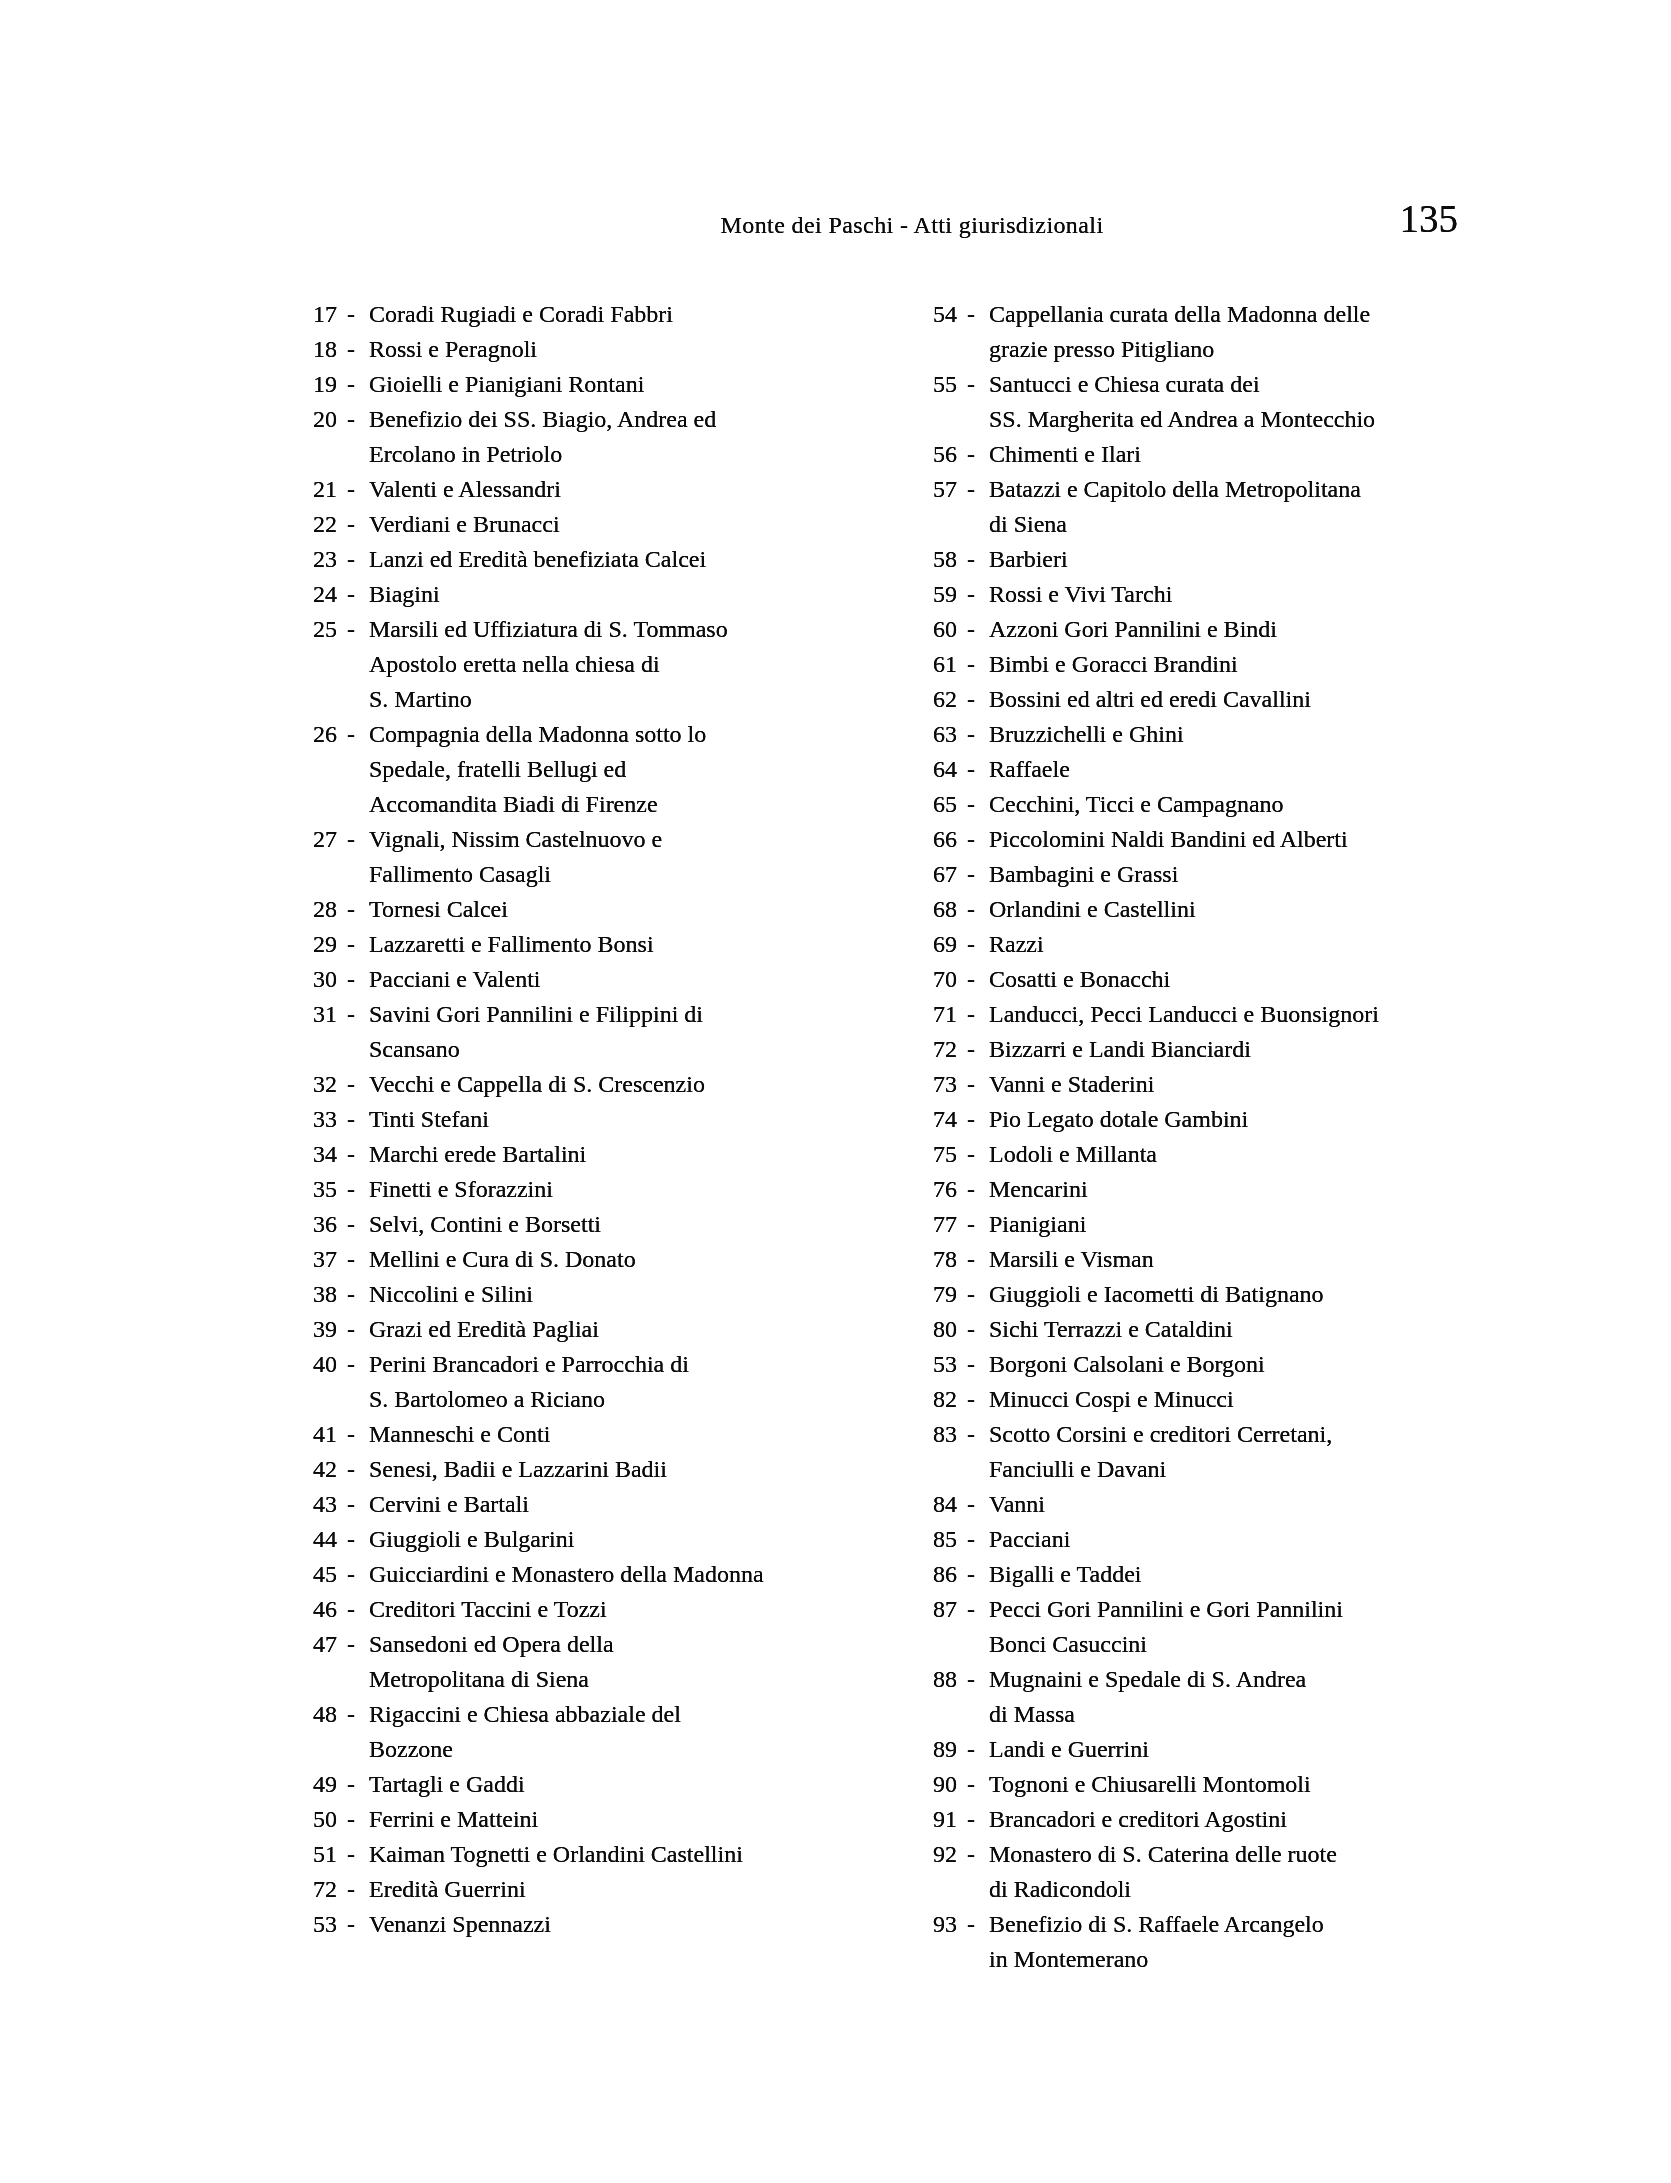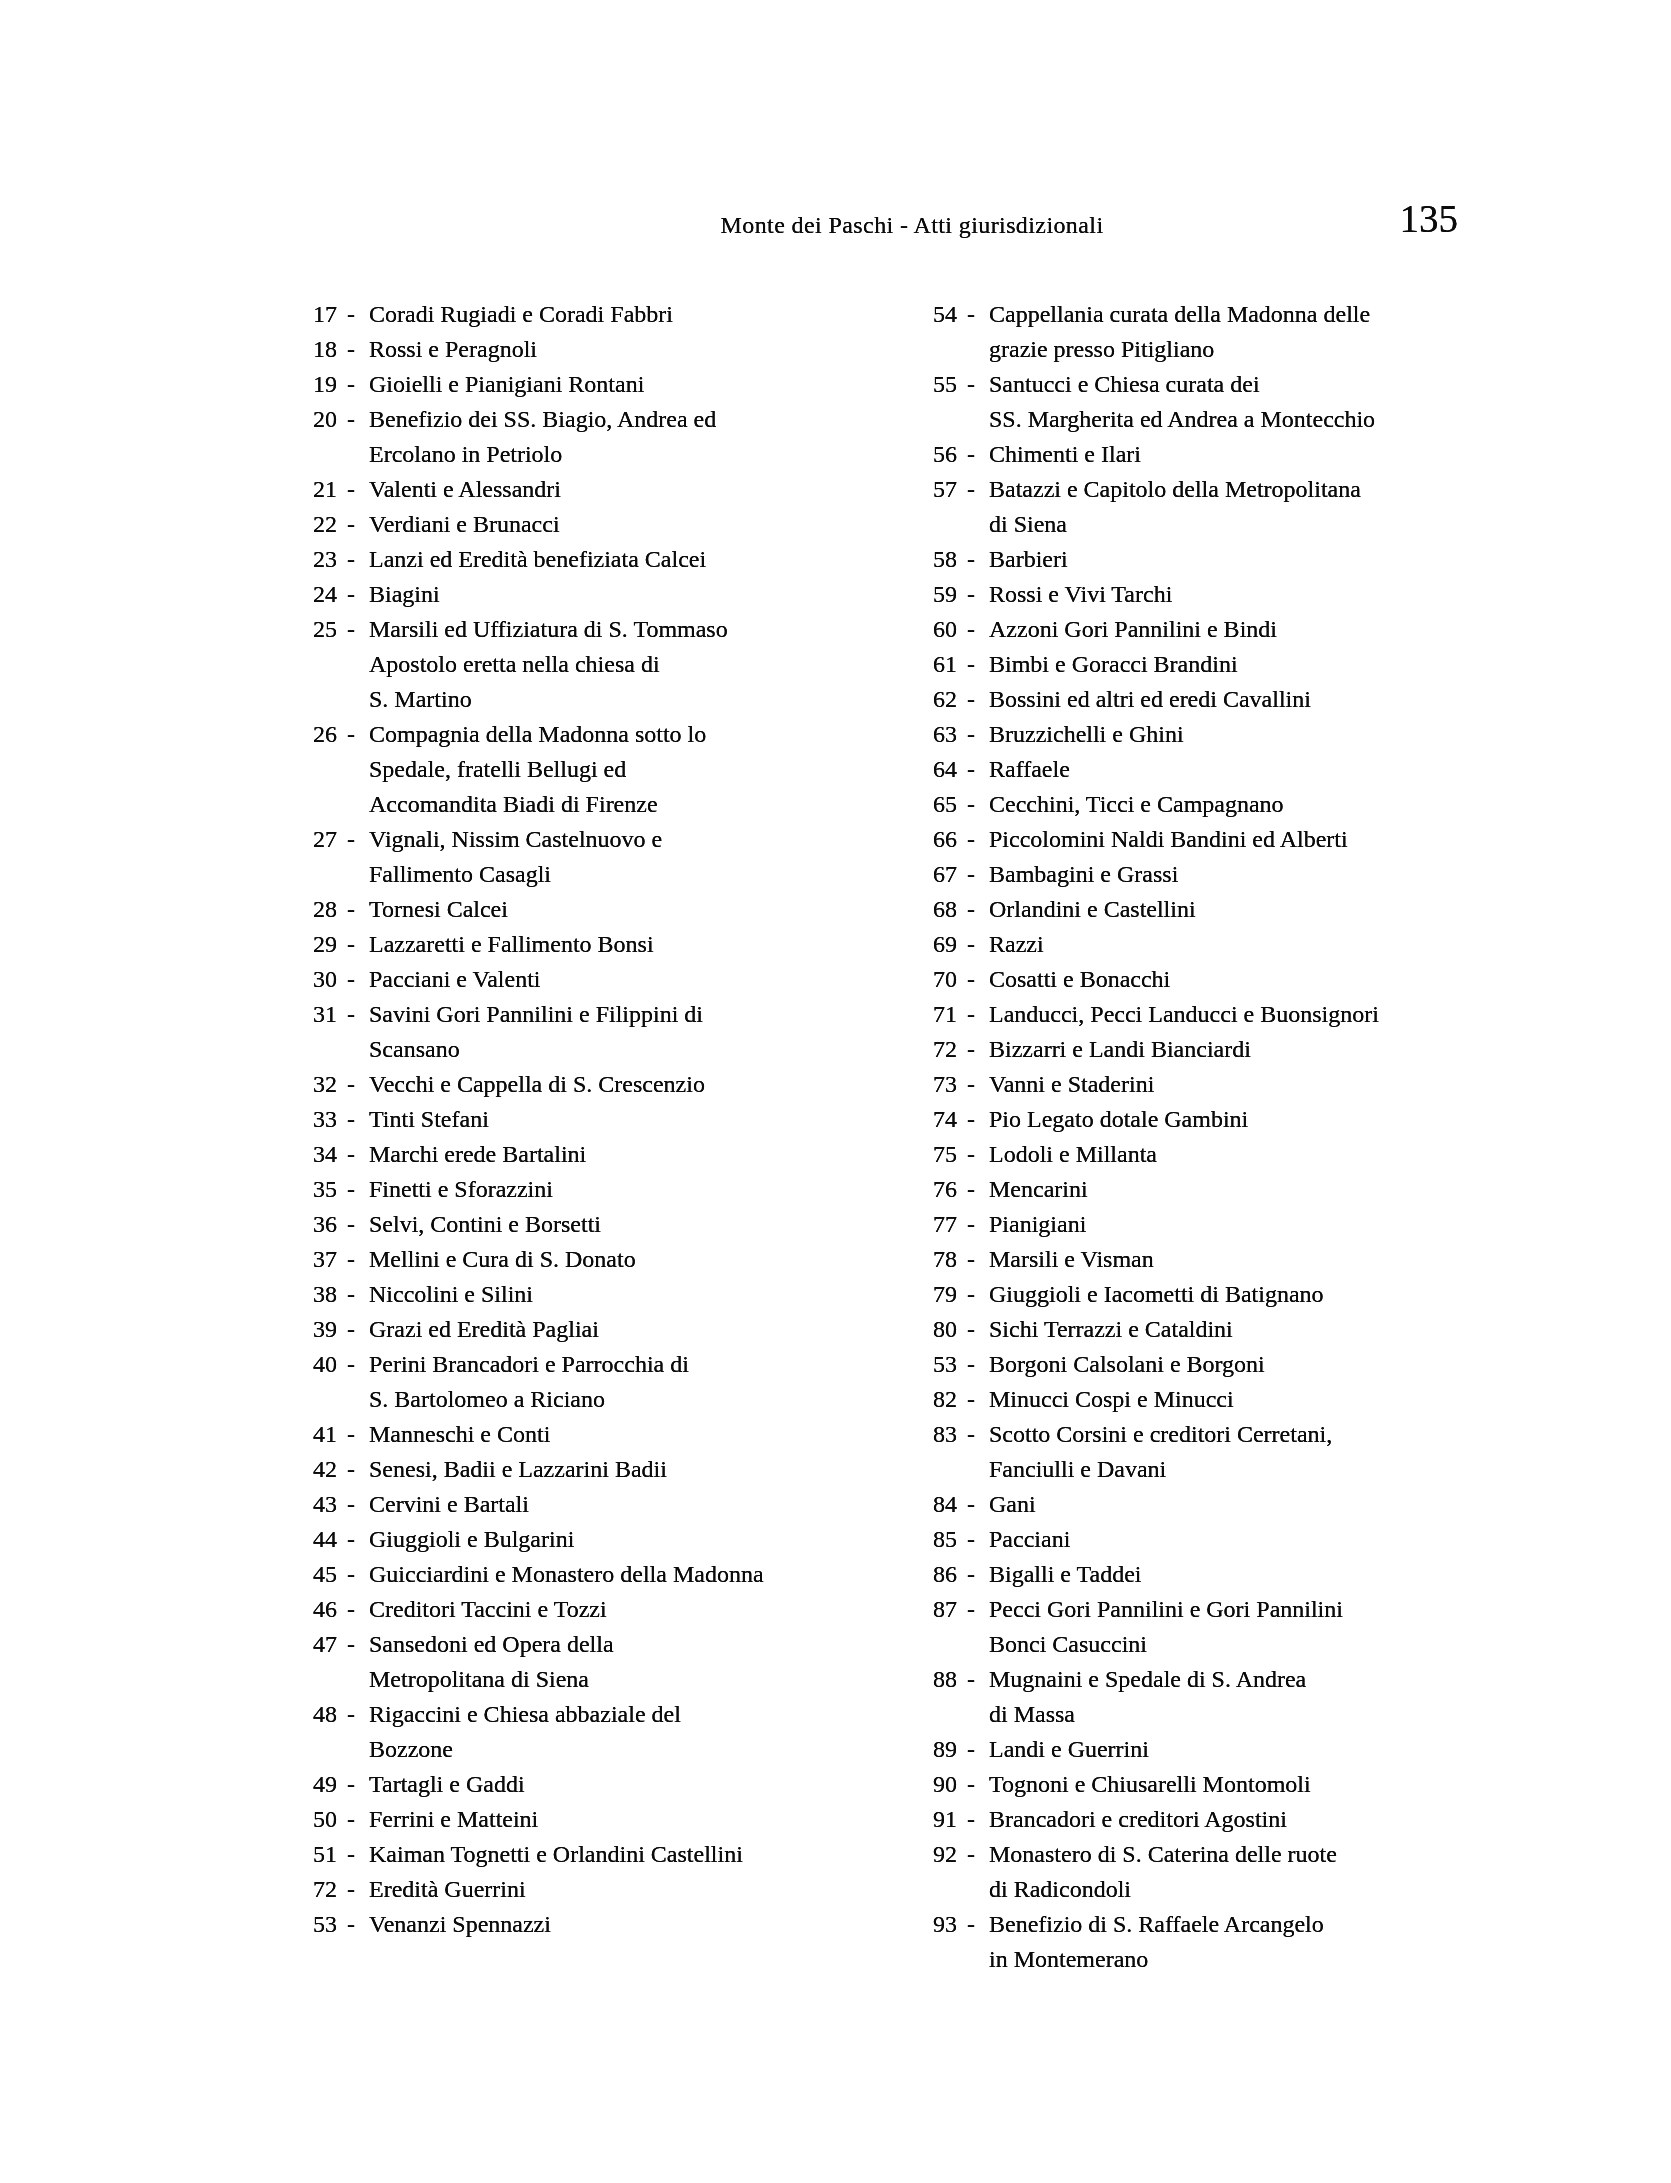--- a/index.html
+++ b/index.html
@@ -540,21 +540,21 @@
         <span class="dash">-</span>
         <div class="lines">
           <div class="line">Scotto Corsini e creditori Cerretani,</div>
           <div class="line">Fanciulli e Davani</div>
         </div>
       </div>
       <div class="item">
         <span class="num">84</span>
         <span class="dash">-</span>
         <div class="lines">
-          <div class="line">Gani</div>
+          <div class="line">Vanni</div>
         </div>
       </div>
       <div class="item">
         <span class="num">85</span>
         <span class="dash">-</span>
         <div class="lines">
           <div class="line">Pacciani</div>
         </div>
       </div>
       <div class="item">

